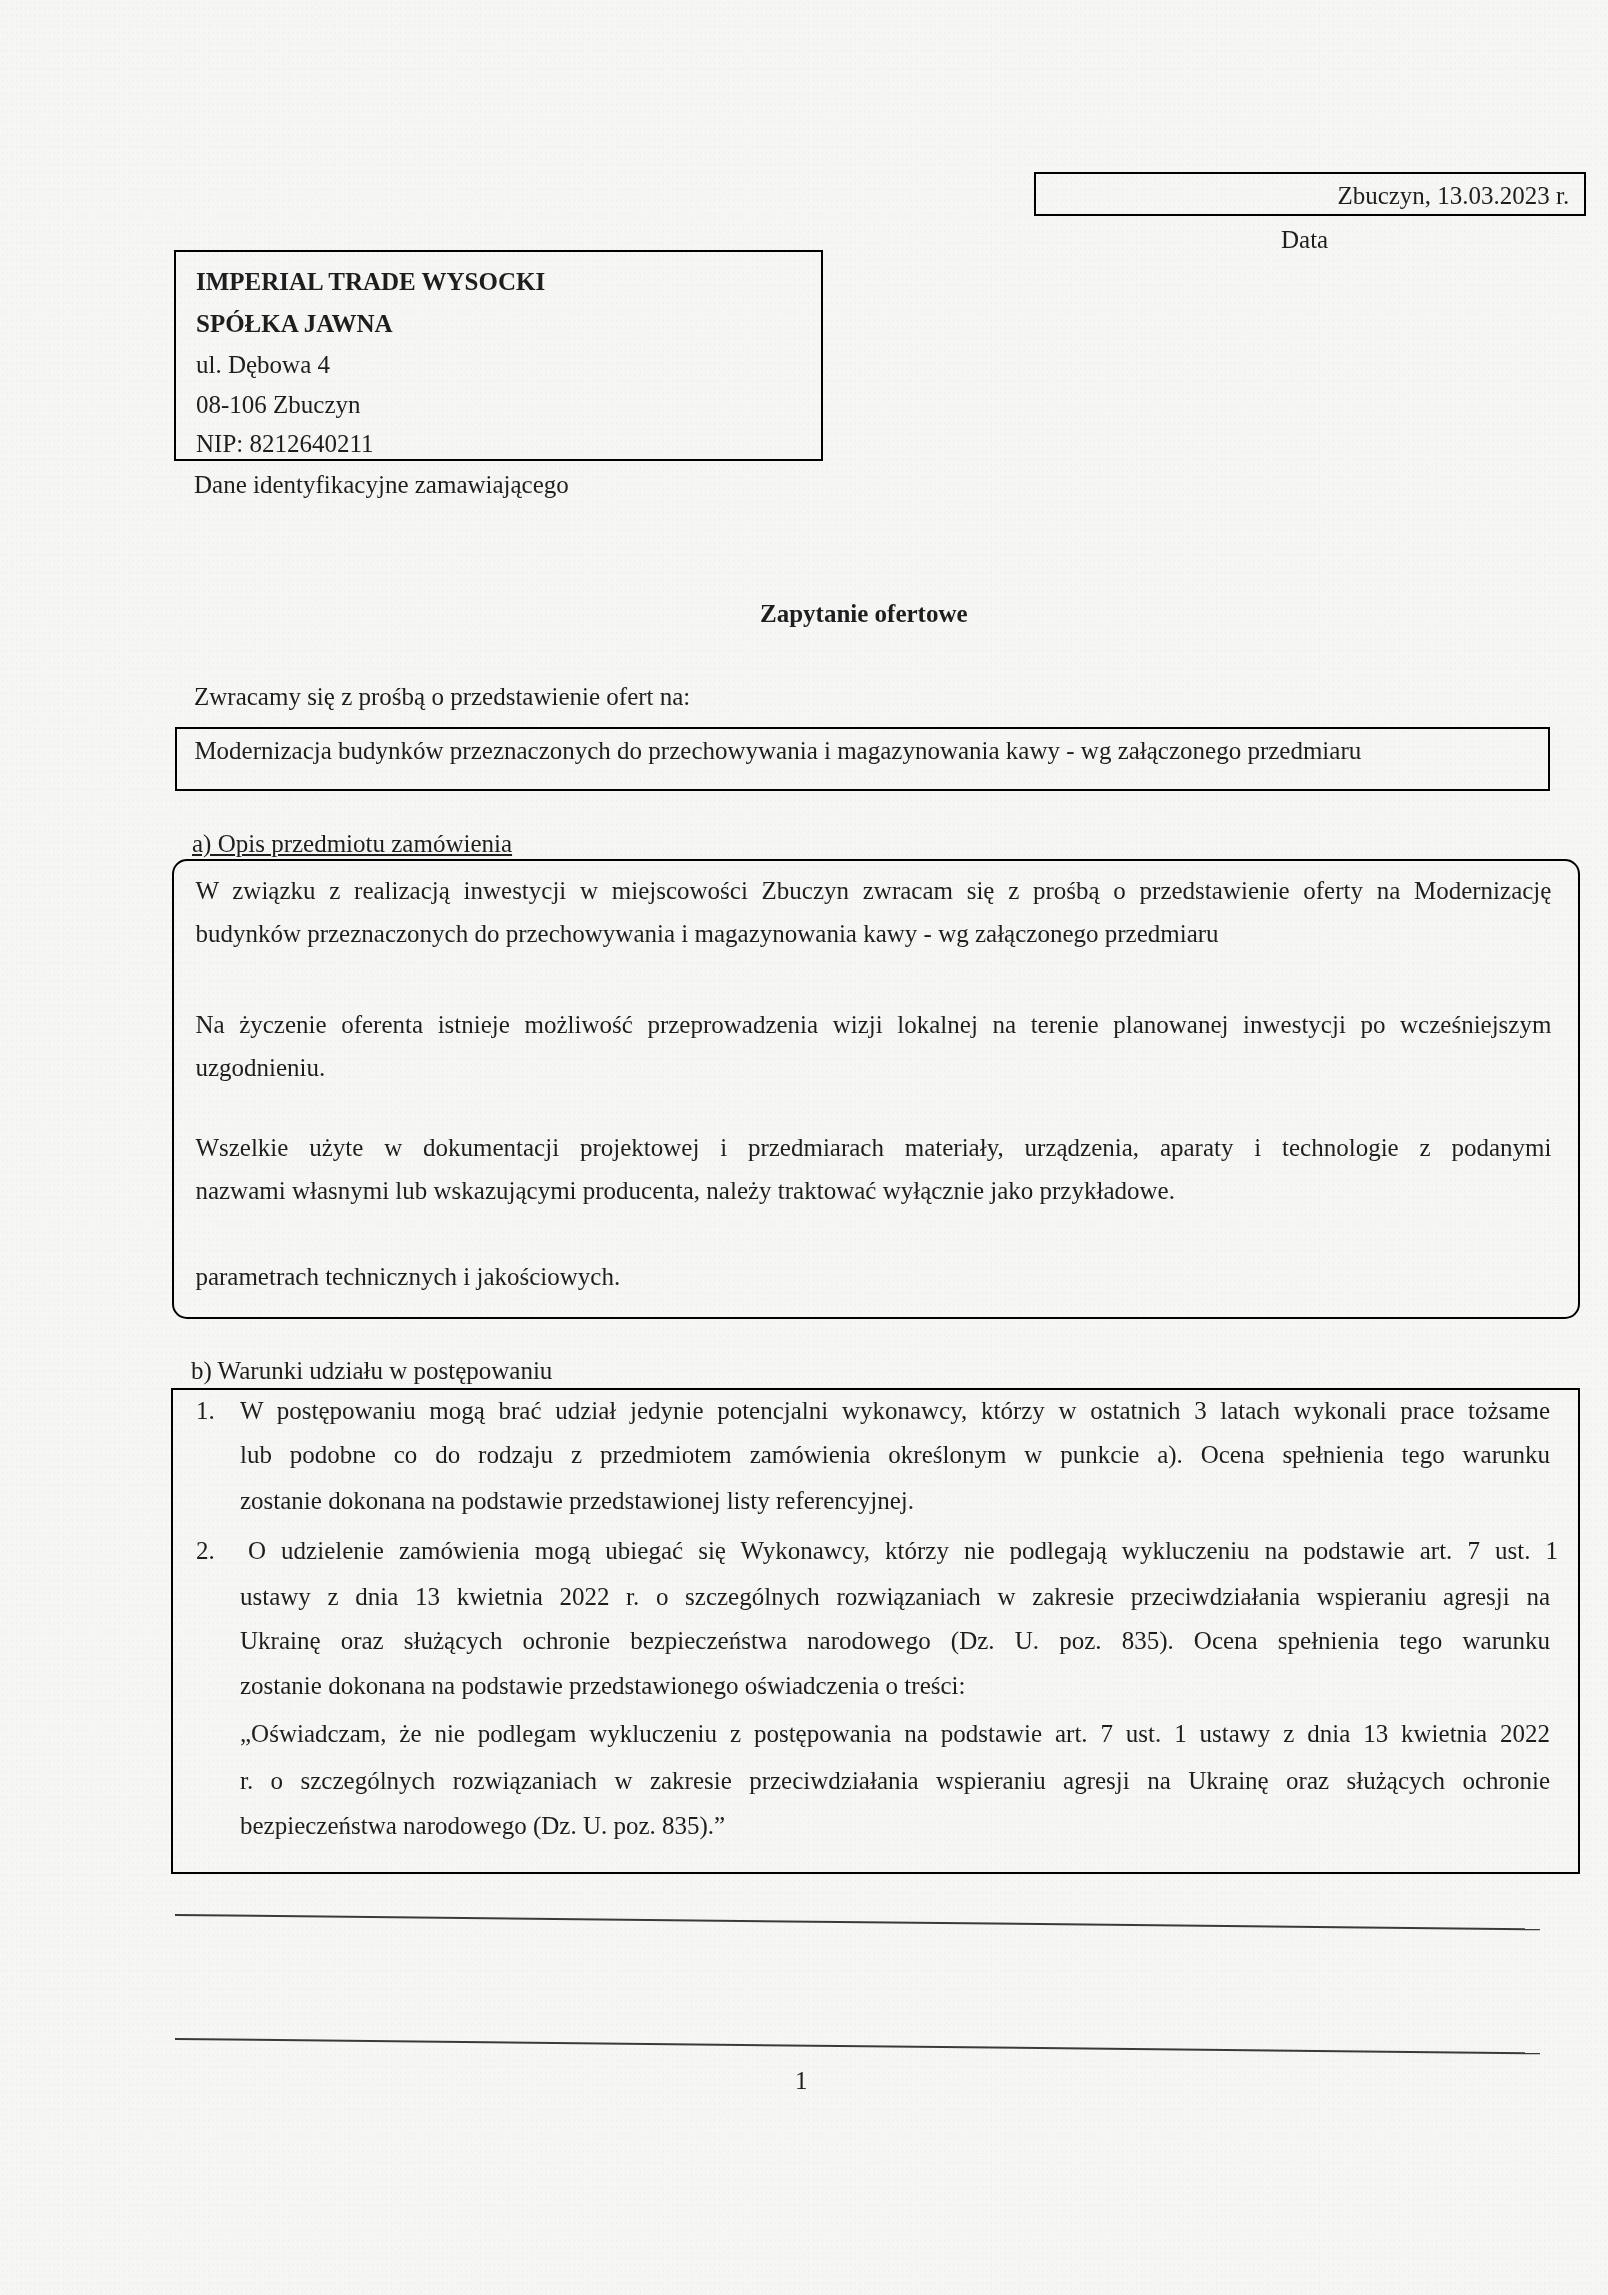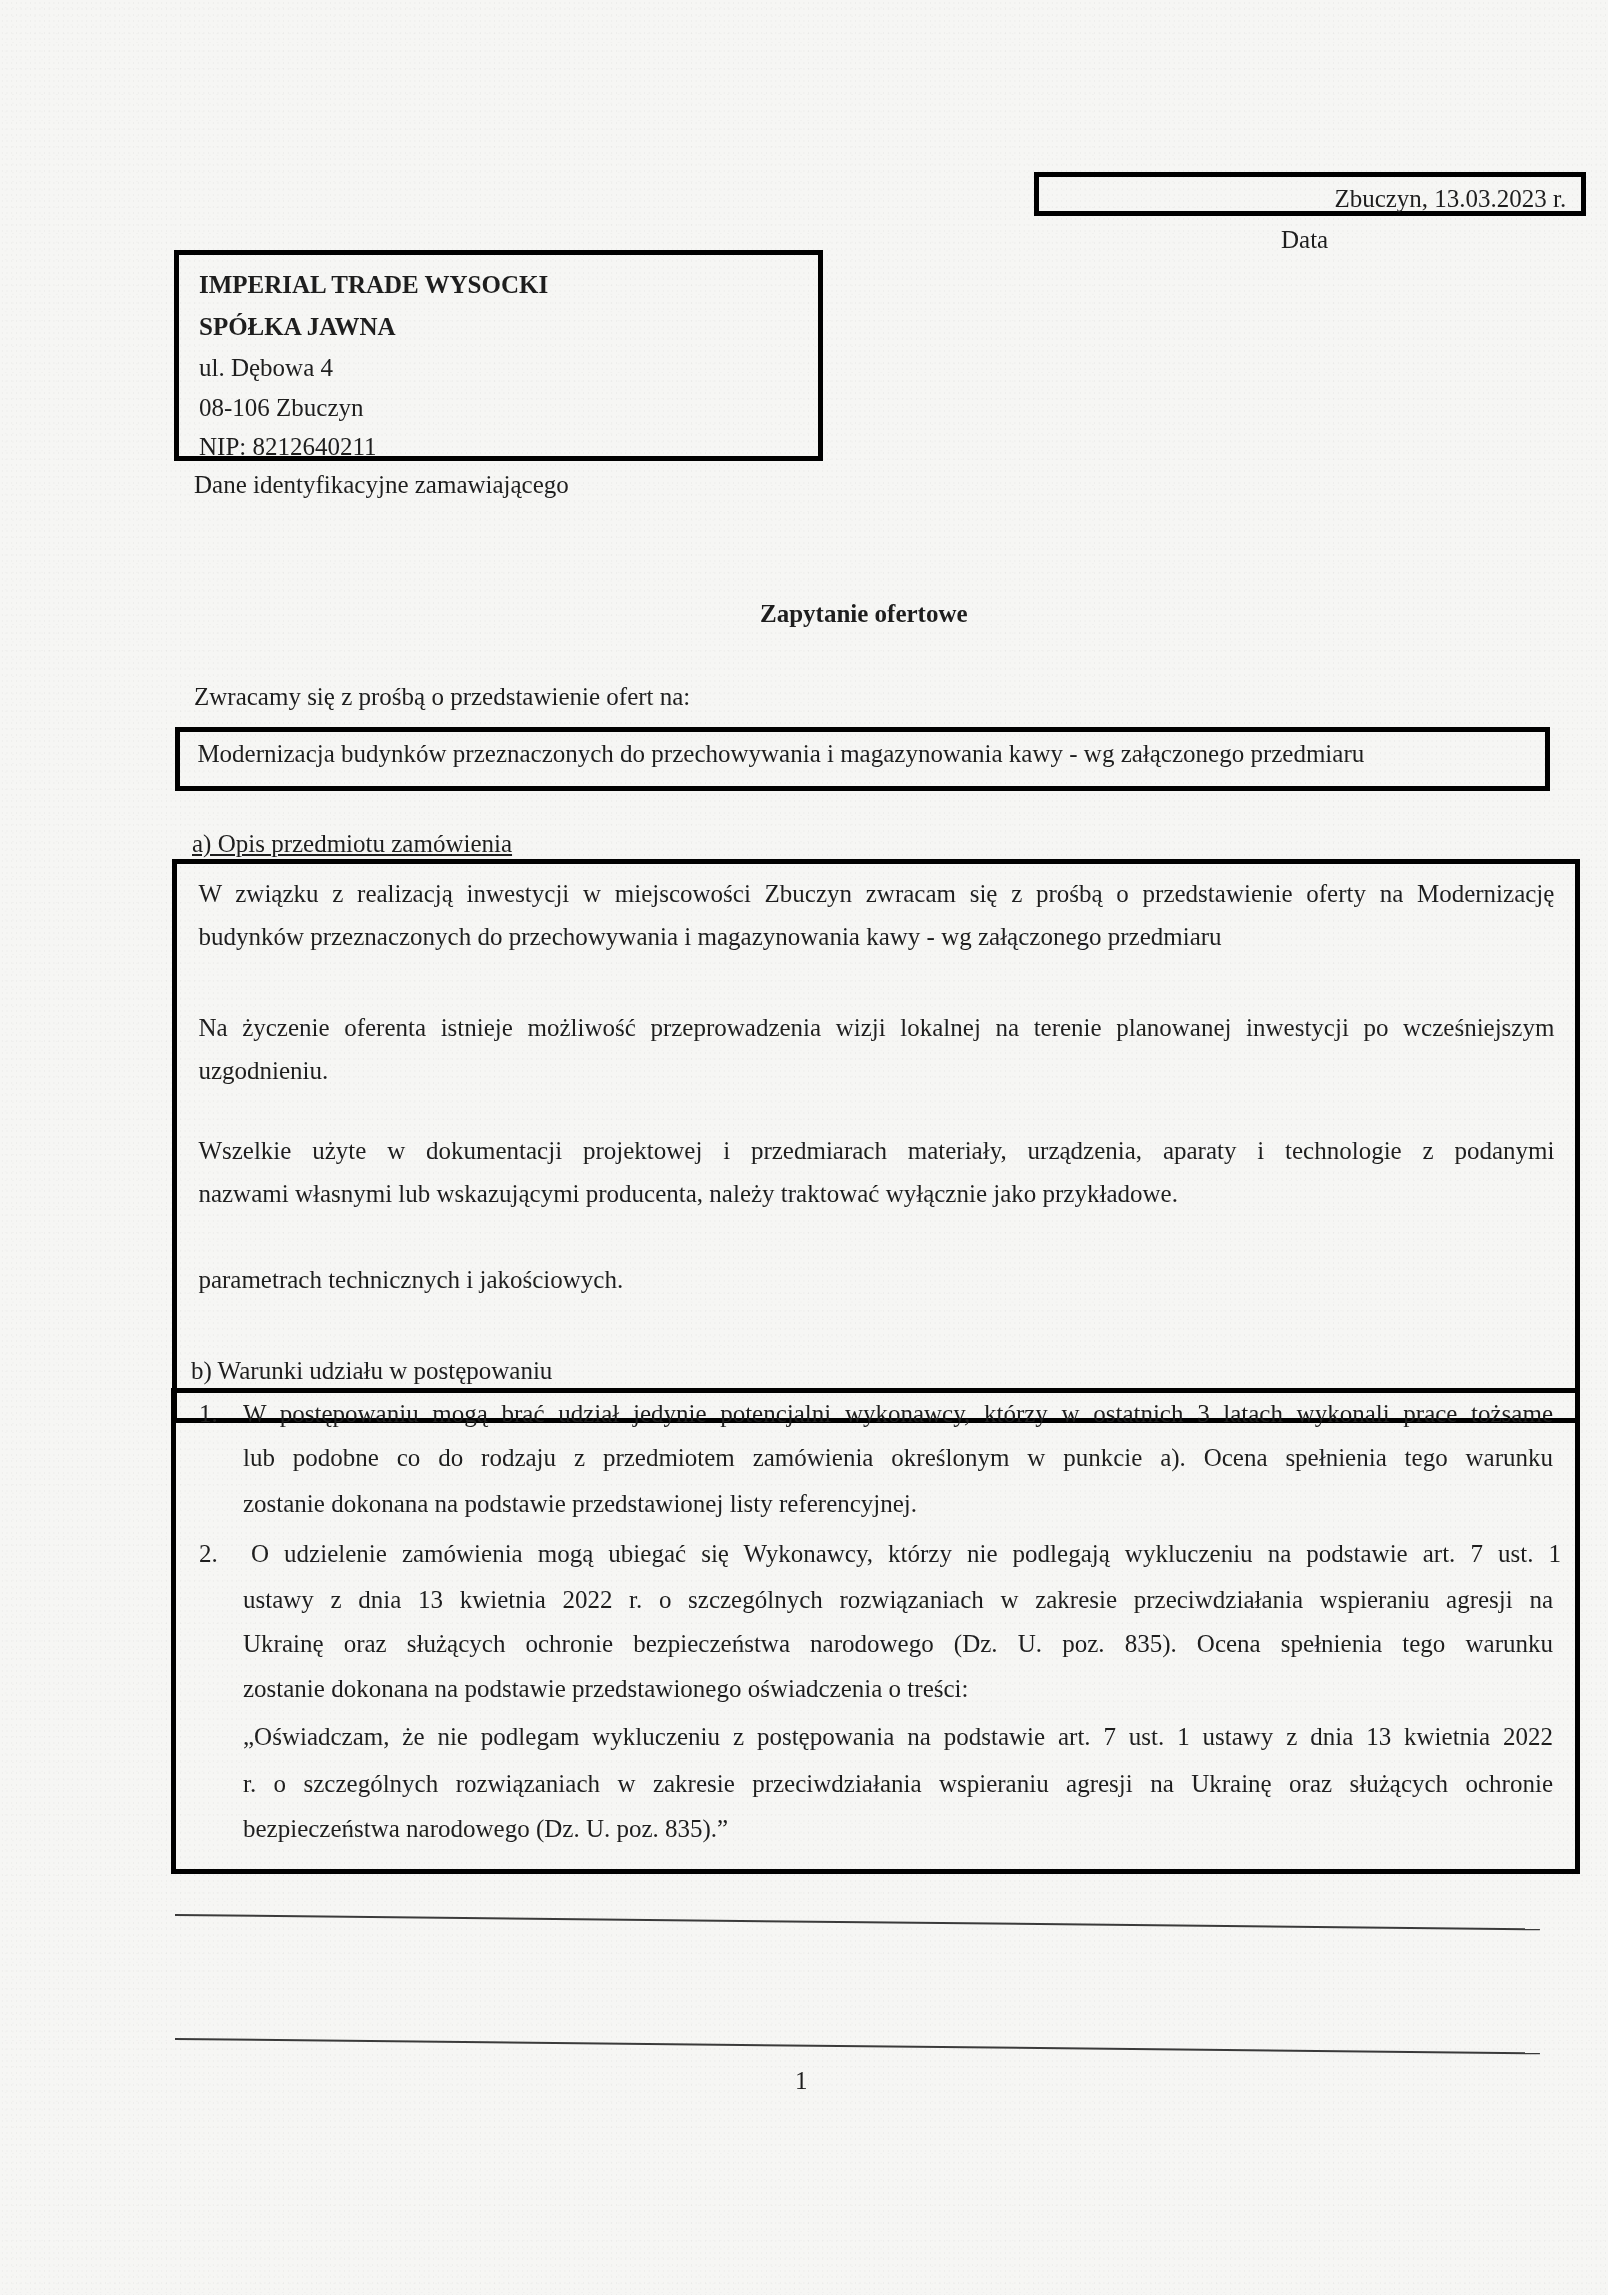--- a/index.html
+++ b/index.html
@@ -12,21 +12,21 @@
   .page-noise {
     position: absolute; inset: 0;
     background-image:
       radial-gradient(rgba(0,0,0,0.035) 0.7px, transparent 0.7px),
       radial-gradient(rgba(0,0,0,0.025) 0.7px, transparent 0.7px);
     background-size: 4.7px 6px, 7.3px 8.7px;
     background-position: 0 0, 2px 3.3px;
     pointer-events: none;
   }
   .abs { position: absolute; }
-  .box { position: absolute; border: 5px solid #000000; box-sizing: border-box; }
+  .box { position: absolute; border: 2px solid #000000; box-sizing: border-box; }
   .t { font-size: 25px; line-height: 1; white-space: nowrap; }
   .bold { font-weight: bold; text-align: center; }
   .just { text-align: justify; text-align-last: justify; white-space: normal; }
   .rule { position: absolute; height: 2px; background: #3a3a3a; }
 </style>
 </head>
 <body>
 
 <div class="page-noise"></div>
 
@@ -46,21 +46,21 @@
 
 <div class="t abs bold" style="left:760px; top:601px;">Zapytanie ofertowe</div>
 
 <div class="t abs" style="left:194px; top:684px;">Zwracamy się z prośbą o przedstawienie ofert na:</div>
 
 <div class="box" style="left:175px; top:727px; width:1375px; height:64px;">
   <div class="t abs" style="left:17.4px; top:9.4px;">Modernizacja budynków przeznaczonych do przechowywania i magazynowania kawy - wg załączonego przedmiaru</div>
 </div>
 
 <div class="t abs" style="left:192px; top:831px;text-decoration:underline;">a) Opis przedmiotu zamówienia</div>
-<div class="box" style="left:172px; top:859px; width:1408px; height:564px;">
+<div class="box" style="left:172px; top:859px; width:1408px; height:460px;border-radius:15px;">
   <div class="t abs just" style="left:21.4px; top:17.4px; width:1356px;">W związku z realizacją inwestycji w miejscowości Zbuczyn zwracam się z prośbą o przedstawienie oferty na Modernizację</div>
   <div class="t abs" style="left:21.4px; top:60px;">budynków przeznaczonych do przechowywania i magazynowania kawy - wg załączonego przedmiaru</div>
   <div class="t abs just" style="left:21.4px; top:151px; width:1356px;">Na życzenie oferenta istnieje możliwość przeprowadzenia wizji lokalnej na terenie planowanej inwestycji po wcześniejszym</div>
   <div class="t abs" style="left:21.4px; top:194px;">uzgodnieniu.</div>
   <div class="t abs just" style="left:21.4px; top:274px; width:1356px;">Wszelkie użyte w dokumentacji projektowej i przedmiarach materiały, urządzenia, aparaty i technologie z podanymi</div>
   <div class="t abs" style="left:21.4px; top:317px;">nazwami własnymi lub wskazującymi producenta, należy traktować wyłącznie jako przykładowe.</div>
   <div class="t abs" style="left:21.4px; top:403px;">parametrach technicznych i jakościowych.</div>
 </div>
 
 <div class="t abs" style="left:191px; top:1358px;">b) Warunki udziału w postępowaniu</div>

